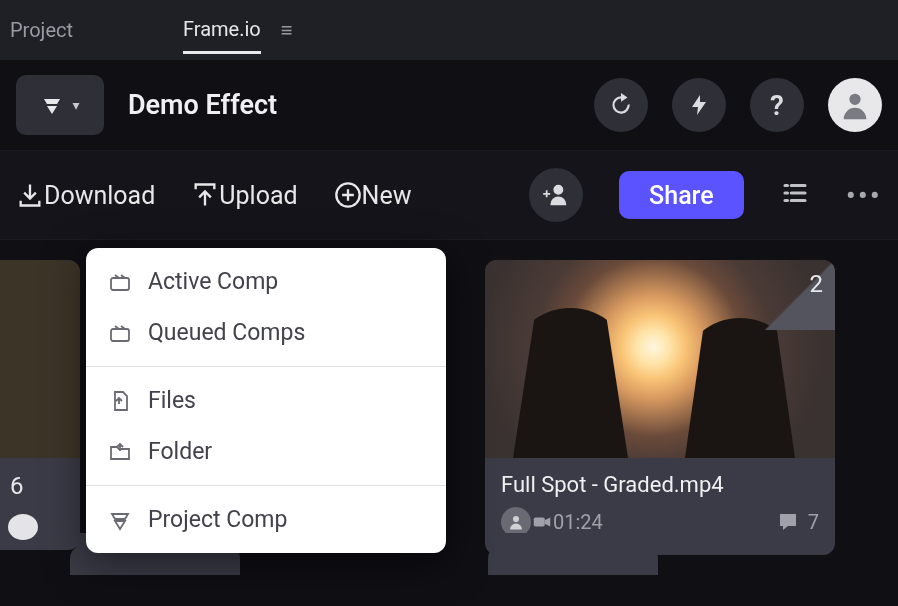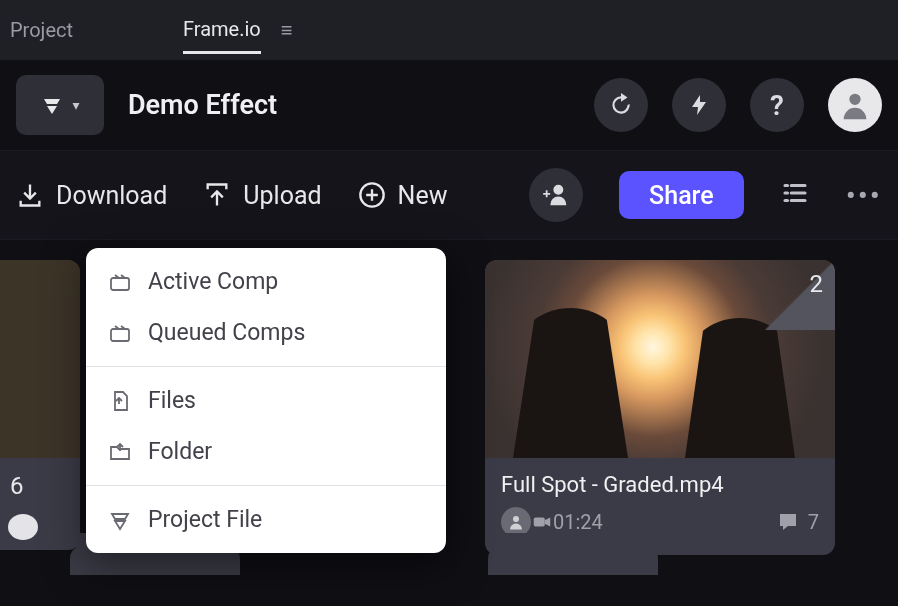--- a/index.html
+++ b/index.html
@@ -99,21 +99,20 @@
     align-items: center;
     padding: 0 16px;
     gap: 36px;
     background: #14141a;
     border-top: 1px solid #1a1a22;
     border-bottom: 1px solid #1a1a22;
   }
   .tool-item {
     display: flex;
     align-items: center;
-    gap: 12px;
     color: #e8e8ea;
     font-size: 25px;
   }
   .tool-item svg { width: 28px; height: 28px; stroke:#e8e8ea; fill:none; stroke-width:2;}
   .spacer { flex: 1; }
   .circle-btn {
     width: 54px;
     height: 54px;
     border-radius: 50%;
     background: #2e2f37;
@@ -405,16 +404,16 @@
           <path d="M3 7 L9 7 L11 9 L21 9 L21 19 L3 19 Z M12 11 L12 4 M9 7 L12 4 L15 7"></path>
         </svg>
       <span>Folder</span>
     </div>
   </div>
   <div class="menu-group">
     <div class="menu-item">
       <svg viewBox="0 0 24 24">
           <path d="M4 6 L20 6 L17 11 L7 11 Z M7 13 L17 13 L12 21 Z"></path>
         </svg>
-      <span>Project File</span>
+      <span>Project Comp</span>
     </div>
   </div>
 </div>
 
 </body></html>

